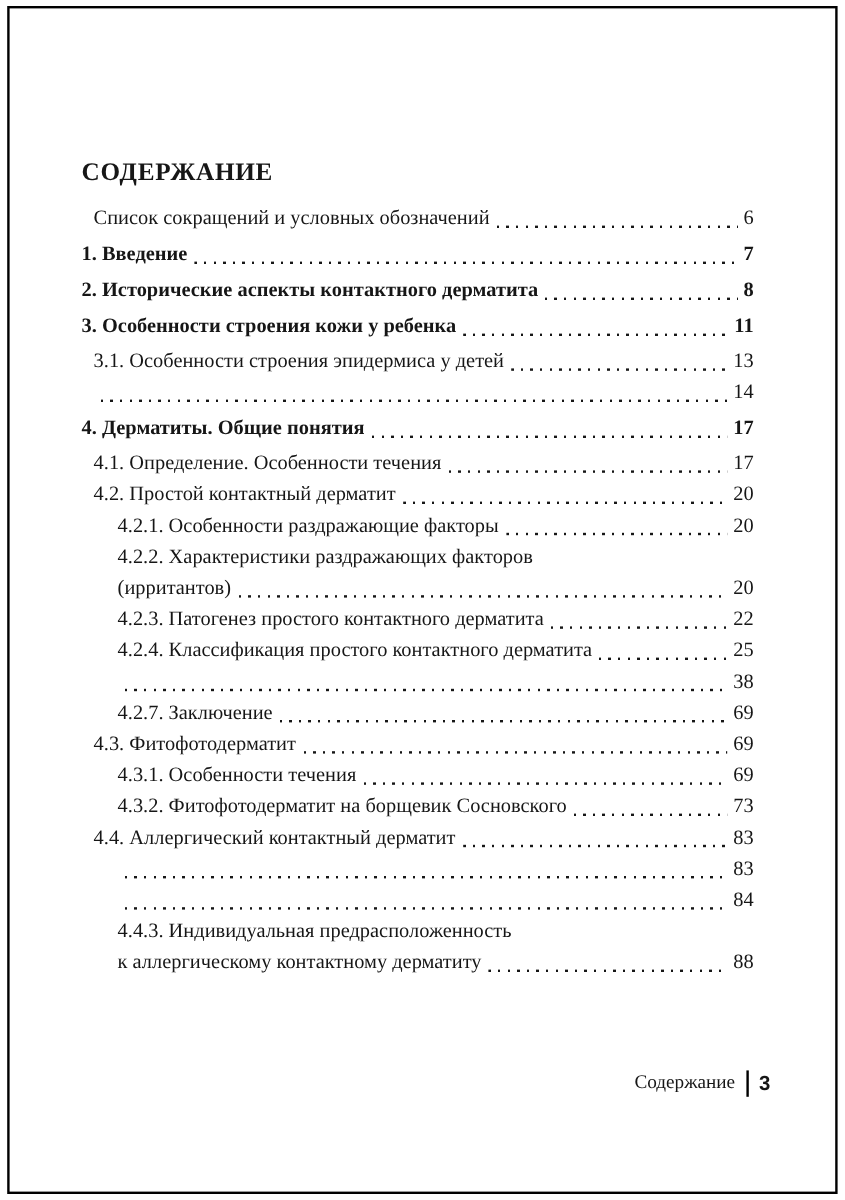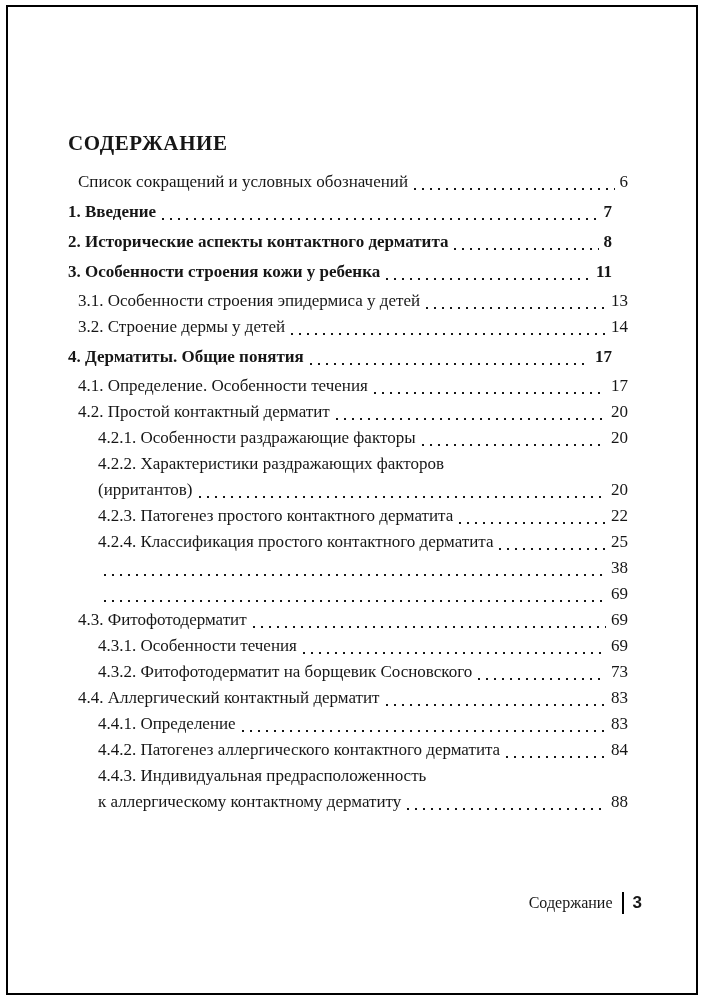--- a/index.html
+++ b/index.html
@@ -23,21 +23,21 @@
     width: 560px;
   }
   .page-title {
     font-size: 21px;
     font-weight: bold;
     letter-spacing: 0.6px;
     margin-bottom: 13px;
   }
   .toc { width: 100%; }
   .toc-entry { font-size: 17px; line-height: 26px; }
-  .toc-entry.bold { font-weight: bold; margin: 4px 16px 3px 0; font-family: Liberation Serif, serif; }
+  .toc-entry.bold { font-weight: bold; margin: 4px 0 3px 0; font-family: Liberation Serif, serif; }
   .toc-entry.indent-1 { padding-left: 10px; }
   .toc-entry.indent-2 { padding-left: 30px; }
   .line { display: flex; align-items: baseline; }
   .line .t { white-space: nowrap; }
   .leader {
     flex: 1 1 auto;
     min-width: 14px;
     height: 2px;
     margin: 0 5px 0 6px;
     align-self: flex-end;
@@ -107,21 +107,20 @@
       </div>
       <div class="toc-entry indent-1">
         <div class="line">
           <span class="t">3.1. Особенности строения эпидермиса у детей</span>
           <div class="leader"></div>
           <span class="pg">13</span>
         </div>
       </div>
       <div class="toc-entry indent-1">
         <div class="line">
-          <span class="t">3.2. Строение дермы у детей</span>
           <div class="leader"></div>
           <span class="pg">14</span>
         </div>
       </div>
       <div class="toc-entry indent-0 bold">
         <div class="line">
           <span class="t">4. Дерматиты. Общие понятия</span>
           <div class="leader"></div>
           <span class="pg">17</span>
         </div>
@@ -172,20 +171,21 @@
         </div>
       </div>
       <div class="toc-entry indent-2">
         <div class="line">
           <div class="leader"></div>
           <span class="pg">38</span>
         </div>
       </div>
       <div class="toc-entry indent-2">
         <div class="line">
+          <span class="t">4.2.7. Заключение</span>
           <div class="leader"></div>
           <span class="pg">69</span>
         </div>
       </div>
       <div class="toc-entry indent-1">
         <div class="line">
           <span class="t">4.3. Фитофотодерматит</span>
           <div class="leader"></div>
           <span class="pg">69</span>
         </div>
@@ -206,28 +206,26 @@
       </div>
       <div class="toc-entry indent-1">
         <div class="line">
           <span class="t">4.4. Аллергический контактный дерматит</span>
           <div class="leader"></div>
           <span class="pg">83</span>
         </div>
       </div>
       <div class="toc-entry indent-2">
         <div class="line">
-          <span class="t">4.4.1. Определение</span>
           <div class="leader"></div>
           <span class="pg">83</span>
         </div>
       </div>
       <div class="toc-entry indent-2">
         <div class="line">
-          <span class="t">4.4.2. Патогенез аллергического контактного дерматита</span>
           <div class="leader"></div>
           <span class="pg">84</span>
         </div>
       </div>
       <div class="toc-entry indent-2">
         <div class="line">
           <span class="t">4.4.3. Индивидуальная предрасположенность</span>
         </div>
         <div class="line">
           <span class="t">к аллергическому контактному дерматиту</span>

